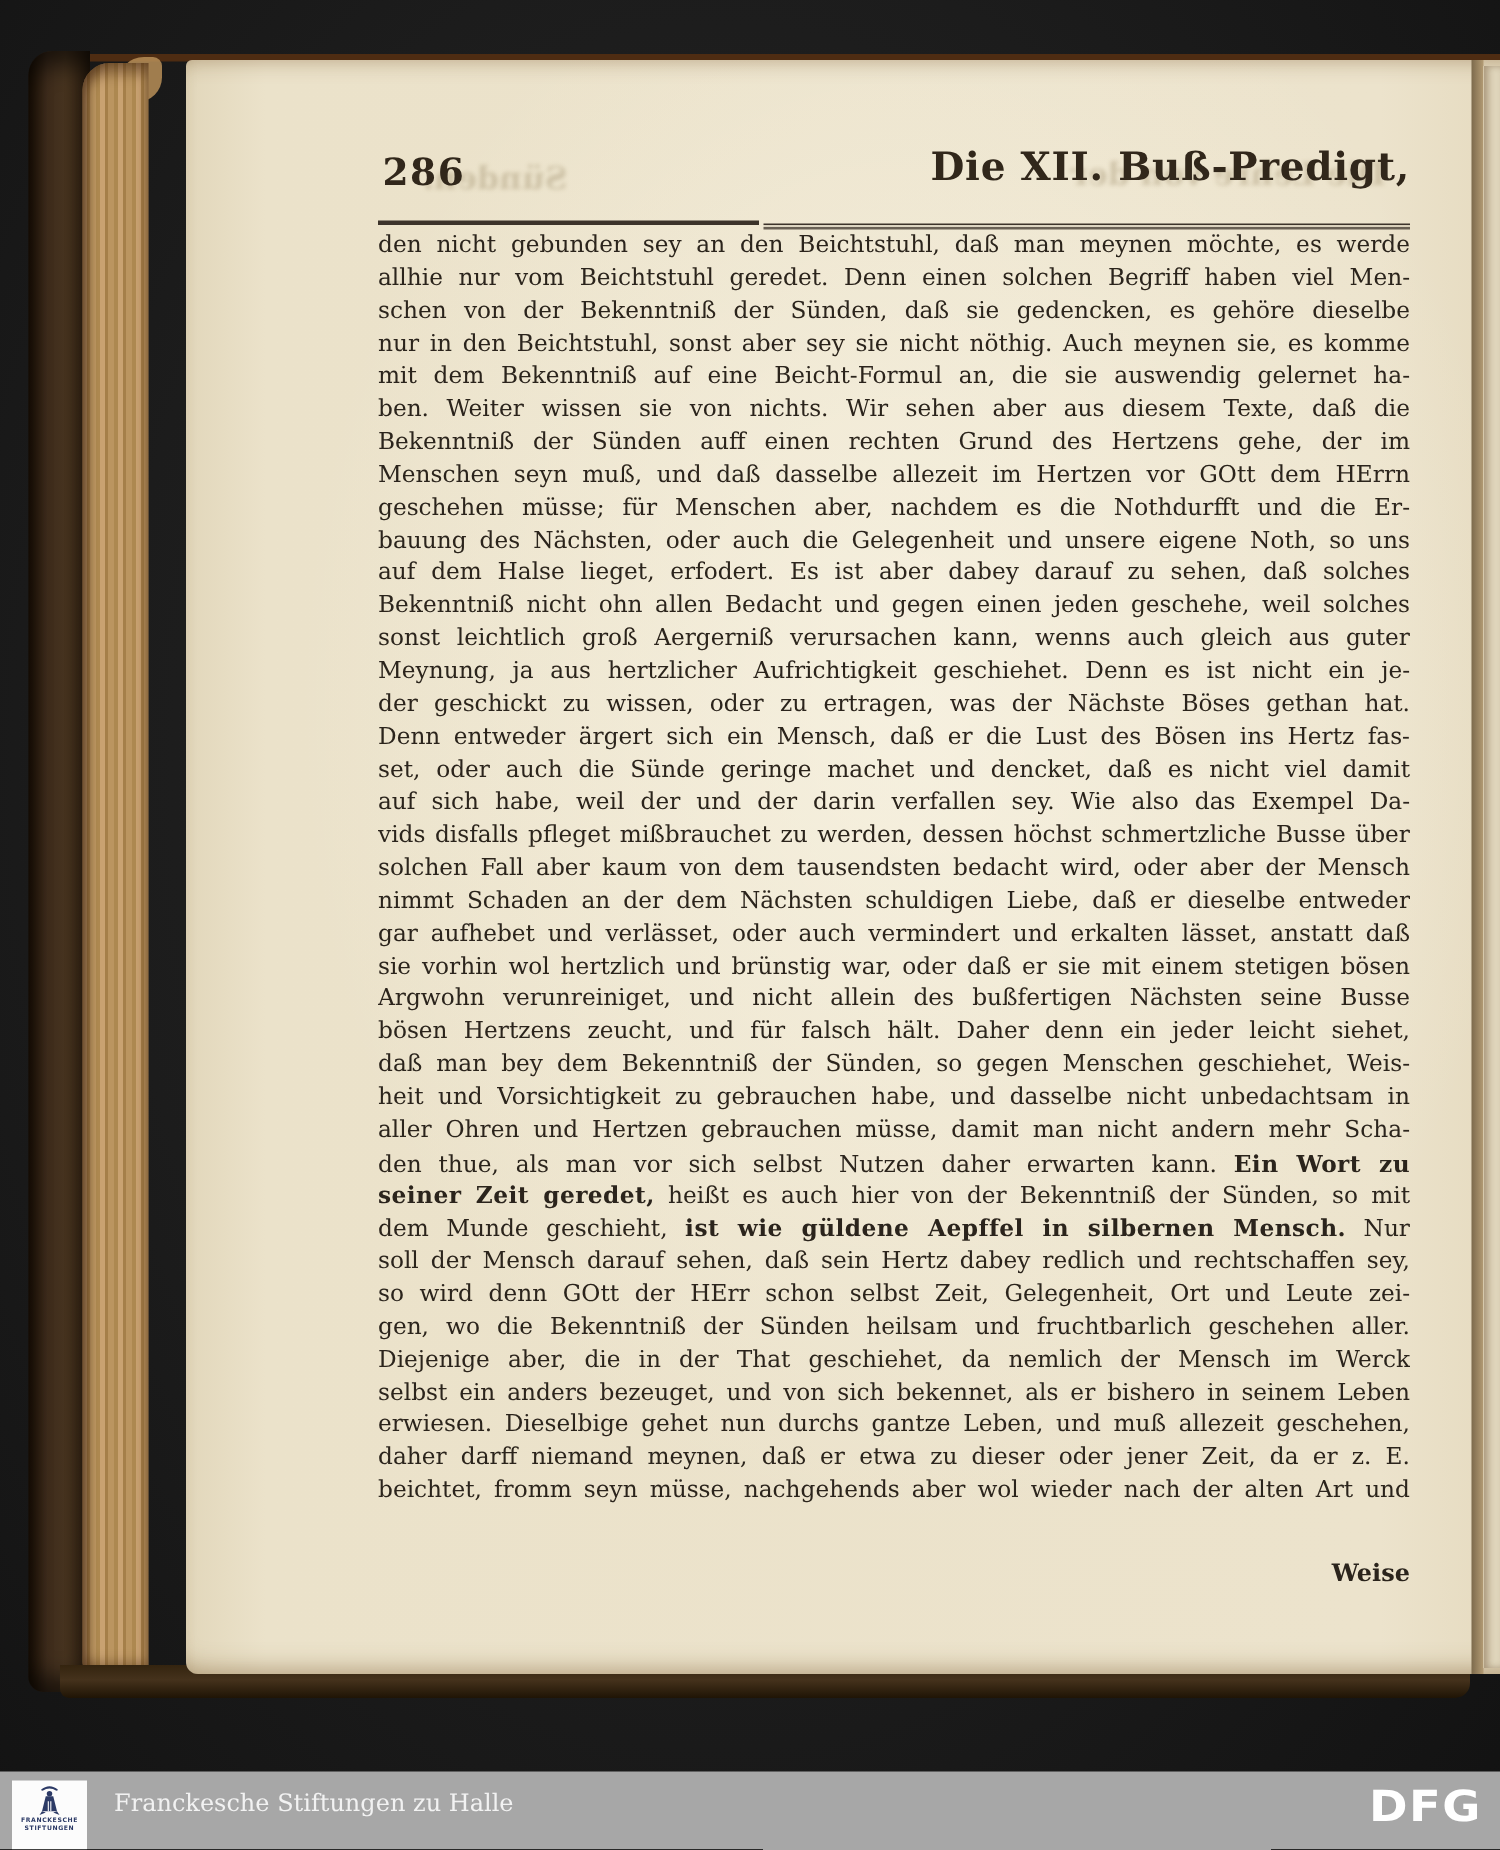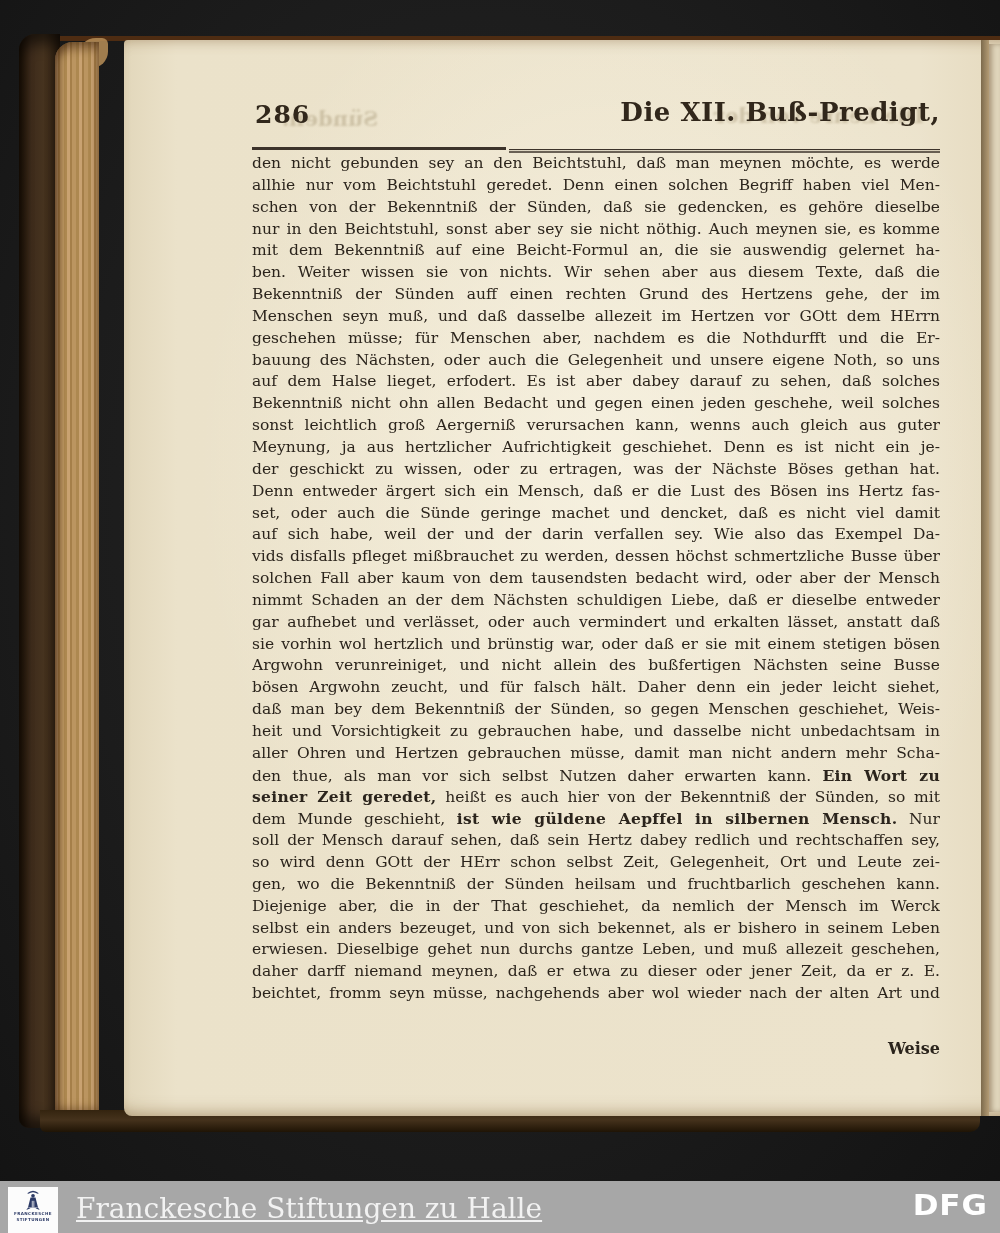--- a/index.html
+++ b/index.html
@@ -53,21 +53,21 @@
 
   
   .footer{position:absolute;left:0;bottom:0;width:1000px;height:52px;background:#a7a7a7;}
   .logo-box{position:absolute;left:8px;bottom:0;width:50px;height:46px;background:#fcfcfc;
             display:flex;flex-direction:column;align-items:center;padding-top:2px;box-sizing:border-box;}
   .logo-glyph{width:20px;height:22px;}
   .logo-text{font-family:"DejaVu Sans","Liberation Sans",sans-serif;font-size:6px;line-height:1.25;
              color:#2c3a66;text-align:center;white-space:nowrap;transform:scale(.68);transform-origin:50% 0;
              letter-spacing:.6px;font-weight:bold;}
   .inst-text{position:absolute;left:76px;top:11px;font-family:"DejaVu Serif","Liberation Serif",serif;
-             font-size:28px;color:#f2f2f2;text-decoration:underline;}
+             font-size:16px;color:#f2f2f2;}
   .dfg{position:absolute;right:12px;top:7px;font-family:"DejaVu Sans","Liberation Sans",sans-serif;
        font-weight:bold;font-size:31px;color:#ffffff;letter-spacing:1px;transform:scaleY(.92);transform-origin:top;}
 </style>
 </head>
 <body>
 
 <div class="stage">
 
   <div class="top-edge-line"></div>
   <div class="cover-left"></div>
@@ -100,30 +100,30 @@
         <div class="tline"><span>der geschickt zu wissen, oder zu ertragen, was der Nächste Böses gethan hat.</span></div>
         <div class="tline"><span>Denn entweder ärgert sich ein Mensch, daß er die Lust des Bösen ins Hertz fas-</span></div>
         <div class="tline"><span>set, oder auch die Sünde geringe machet und dencket, daß es nicht viel damit</span></div>
         <div class="tline"><span>auf sich habe, weil der und der darin verfallen sey.  Wie also das Exempel Da-</span></div>
         <div class="tline"><span>vids disfalls pfleget mißbrauchet zu werden, dessen höchst schmertzliche Busse über</span></div>
         <div class="tline"><span>solchen Fall aber kaum von dem tausendsten bedacht wird, oder aber der Mensch</span></div>
         <div class="tline"><span>nimmt Schaden an der dem Nächsten schuldigen Liebe, daß er dieselbe entweder</span></div>
         <div class="tline"><span>gar aufhebet und verlässet, oder auch vermindert und erkalten lässet, anstatt daß</span></div>
         <div class="tline"><span>sie vorhin wol hertzlich und brünstig war, oder daß er sie mit einem stetigen bösen</span></div>
         <div class="tline"><span>Argwohn verunreiniget, und nicht allein des bußfertigen Nächsten seine Busse</span></div>
-        <div class="tline"><span>bösen Argwohn zeucht, und für falsch hält.  Daher denn ein jeder leicht siehet,</span></div>
+        <div class="tline"><span>bösen Hertzens zeucht, und für falsch hält.  Daher denn ein jeder leicht siehet,</span></div>
         <div class="tline"><span>daß man bey dem Bekenntniß der Sünden, so gegen Menschen geschiehet, Weis-</span></div>
         <div class="tline"><span>heit und Vorsichtigkeit zu gebrauchen habe, und dasselbe nicht unbedachtsam in</span></div>
         <div class="tline"><span>aller Ohren und Hertzen gebrauchen müsse, damit man nicht andern mehr Scha-</span></div>
         <div class="tline"><span>den thue, als man vor sich selbst Nutzen daher erwarten kann.  </span><span class="seg-b">Ein Wort zu</span></div>
         <div class="tline"><span class="seg-b">seiner Zeit geredet,</span><span> heißt es auch hier von der Bekenntniß der Sünden, so mit</span></div>
         <div class="tline"><span>dem Munde geschieht, </span><span class="seg-b">ist wie güldene Aepffel in silbernen Mensch.</span><span>  Nur</span></div>
         <div class="tline"><span>soll der Mensch darauf sehen, daß sein Hertz dabey redlich und rechtschaffen sey,</span></div>
         <div class="tline"><span>so wird denn GOtt der HErr schon selbst Zeit, Gelegenheit, Ort und Leute zei-</span></div>
-        <div class="tline"><span>gen, wo die Bekenntniß der Sünden heilsam und fruchtbarlich geschehen kann.</span></div>
+        <div class="tline"><span>gen, wo die Bekenntniß der Sünden heilsam und fruchtbarlich geschehen aller.</span></div>
         <div class="tline"><span>Diejenige aber, die in der That geschiehet, da nemlich der Mensch im Werck</span></div>
         <div class="tline"><span>selbst ein anders bezeuget, und von sich bekennet, als er bishero in seinem Leben</span></div>
         <div class="tline"><span>erwiesen.  Dieselbige gehet nun durchs gantze Leben, und muß allezeit geschehen,</span></div>
         <div class="tline"><span>daher darff niemand meynen, daß er etwa zu dieser oder jener Zeit, da er z. E.</span></div>
         <div class="tline"><span>beichtet, fromm seyn müsse, nachgehends aber wol wieder nach der alten Art und</span></div>
       </div>
     <div class="catchword">Weise</div>
   </div>
 
   <div class="gutter-line"></div>

